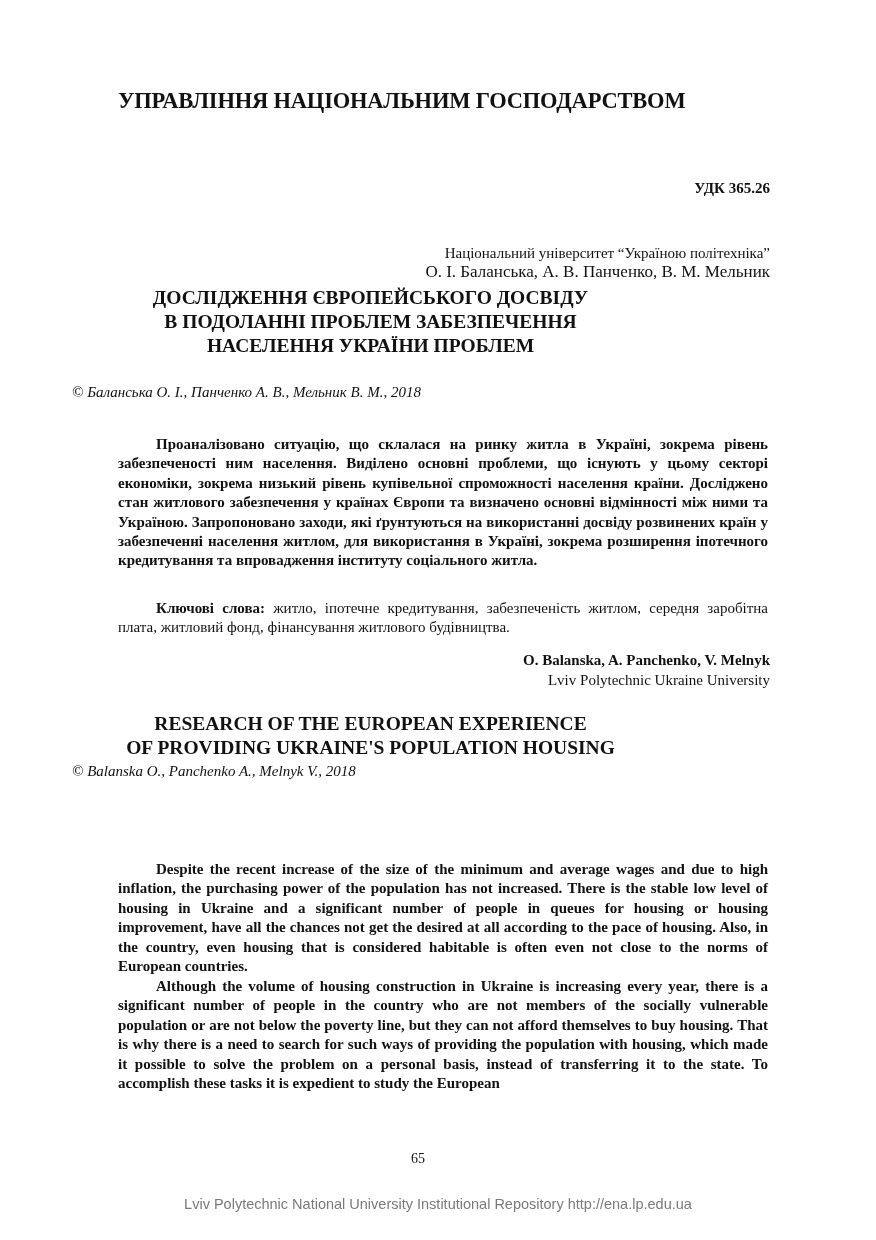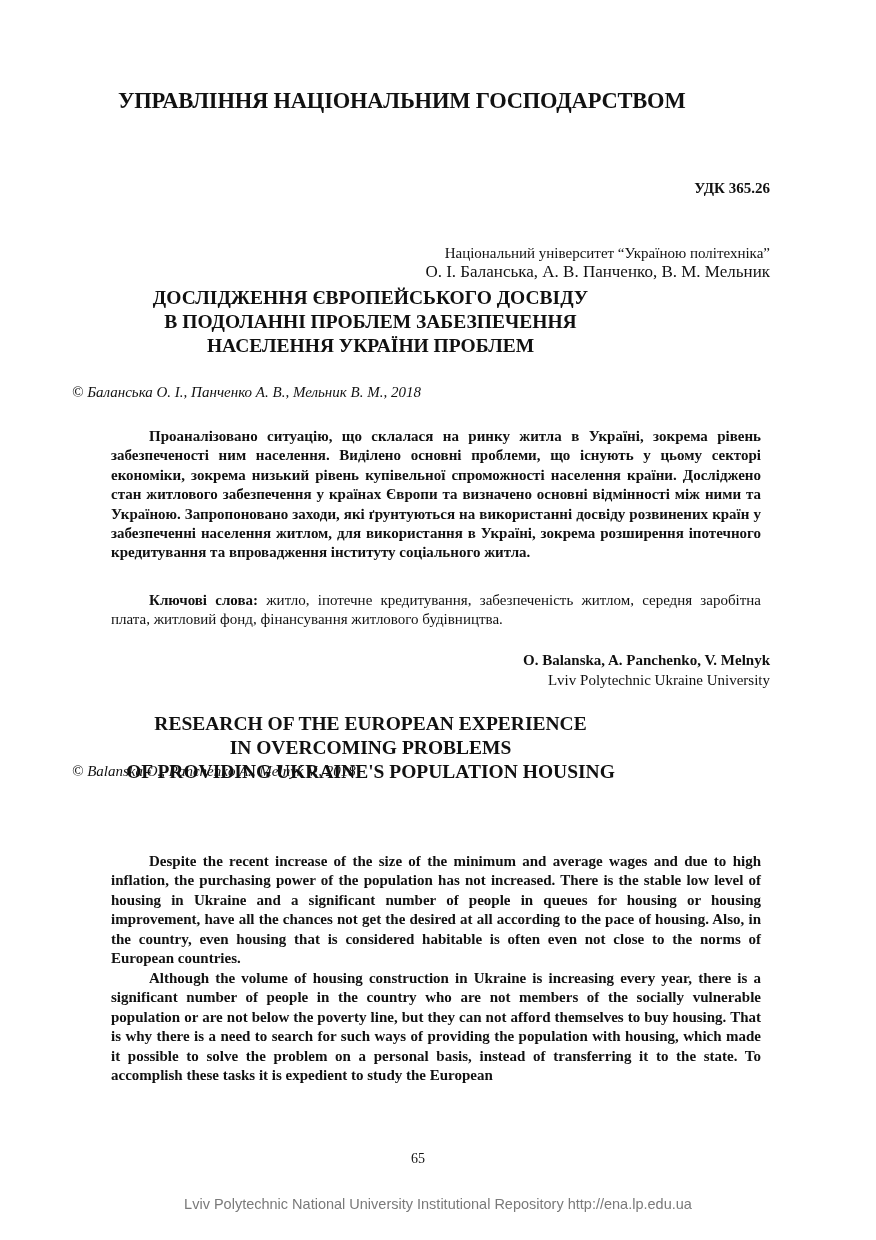--- a/index.html
+++ b/index.html
@@ -9,21 +9,21 @@
     .section-header { left: 118px; top: 88px; font-size: 22.5px; font-weight: bold; letter-spacing: -0.2px; white-space: nowrap; }
     .udc { right: 106px; top: 180px; font-size: 15px; font-weight: bold; }
     .authors-ua { right: 106px; top: 225px; font-size: 17px; font-weight: normal; text-align: right; margin-top: 37px; }
     .affil-ua { right: 106px; top: 245px; font-size: 15px; text-align: right; }
     .title-block { left: 0; width: 741px; text-align: center; font-size: 19.5px; font-weight: bold; line-height: 24px; }
     .title-ua { top: 286px; }
     .title-en { top: 712px; }
     .copyright { left: 72px; font-size: 15px; font-style: italic; }
     .copy-ua { top: 384px; }
     .copy-en { top: 763px; text-align: right; }
-    .para { left: 111px; width: 650px; font-size: 15px; line-height: 19.4px; text-align: justify; }
+    .para { left: 118px; width: 650px; font-size: 15px; line-height: 19.4px; text-align: justify; margin-top: 8px; }
     .para .indent { display: inline-block; width: 38px; }
     .abstract-ua { top: 427px; font-weight: bold; }
     .keywords-ua { top: 591px; }
     .keywords-ua .kw-label { font-weight: bold; }
     .authors-en { right: 106px; top: 652px; font-size: 15px; font-weight: bold; }
     .affil-en { right: 106px; top: 672px; font-size: 15px; }
     .body-en { font-weight: bold; }
     .body-en-1 { top: 852px; }
     .body-en-2 { top: 969px; }
     .page-number { left: 0; width: 836px; text-align: center; top: 1151px; font-size: 14px; }
@@ -49,21 +49,20 @@
 
 <div class="abs para abstract-ua"><span class="indent"></span><span>Проаналізовано ситуацію, що склалася на ринку житла в Україні, зокрема рівень забезпеченості ним населення. Виділено основні проблеми, що існують у цьому секторі економіки, зокрема низький рівень купівельної спроможності населення країни. Досліджено стан житлового забезпечення у країнах Європи та визначено основні відмінності між ними та Україною. Запропоновано заходи, які ґрунтуються на використанні досвіду розвинених країн у забезпеченні населення житлом, для використання в Україні, зокрема розширення іпотечного кредитування та впровадження інституту соціального житла.</span></div>
 
 <div class="abs para keywords-ua"><span class="indent"></span><span class="kw-label">Ключові слова:</span> <span>житло, іпотечне кредитування, забезпеченість житлом, середня заробітна плата, житловий фонд, фінансування житлового будівництва.</span></div>
 
 <div class="abs authors-en">O. Balanska, A. Panchenko, V. Melnyk</div>
 <div class="abs affil-en">Lviv Polytechnic Ukraine University</div>
 
 <div class="abs title-block title-en">
   <div>RESEARCH OF THE EUROPEAN EXPERIENCE</div>
-  <div>IN OVERCOMING PROBLEMS</div>
   <div>OF PROVIDING UKRAINE'S POPULATION HOUSING</div>
 </div>
 
 <div class="abs copyright copy-en">© Balanska O., Panchenko A., Melnyk V., 2018</div>
 
 <div class="abs para body-en body-en-1"><span class="indent"></span><span>Despite the recent increase of the size of the minimum and average wages and due to high inflation, the purchasing power of the population has not increased. There is the stable low level of housing in Ukraine and a significant number of people in queues for housing or housing improvement, have all the chances not get the desired at all according to the pace of housing. Also, in the country, even housing that is considered habitable is often even not close to the norms of European countries.</span></div>
 
 <div class="abs para body-en body-en-2"><span class="indent"></span><span>Although the volume of housing construction in Ukraine is increasing every year, there is a significant number of people in the country who are not members of the socially vulnerable population or are not below the poverty line, but they can not afford themselves to buy housing. That is why there is a need to search for such ways of providing the population with housing, which made it possible to solve the problem on a personal basis, instead of transferring it to the state. To accomplish these tasks it is expedient to study the European</span></div>
 
 <div class="abs page-number">65</div>

